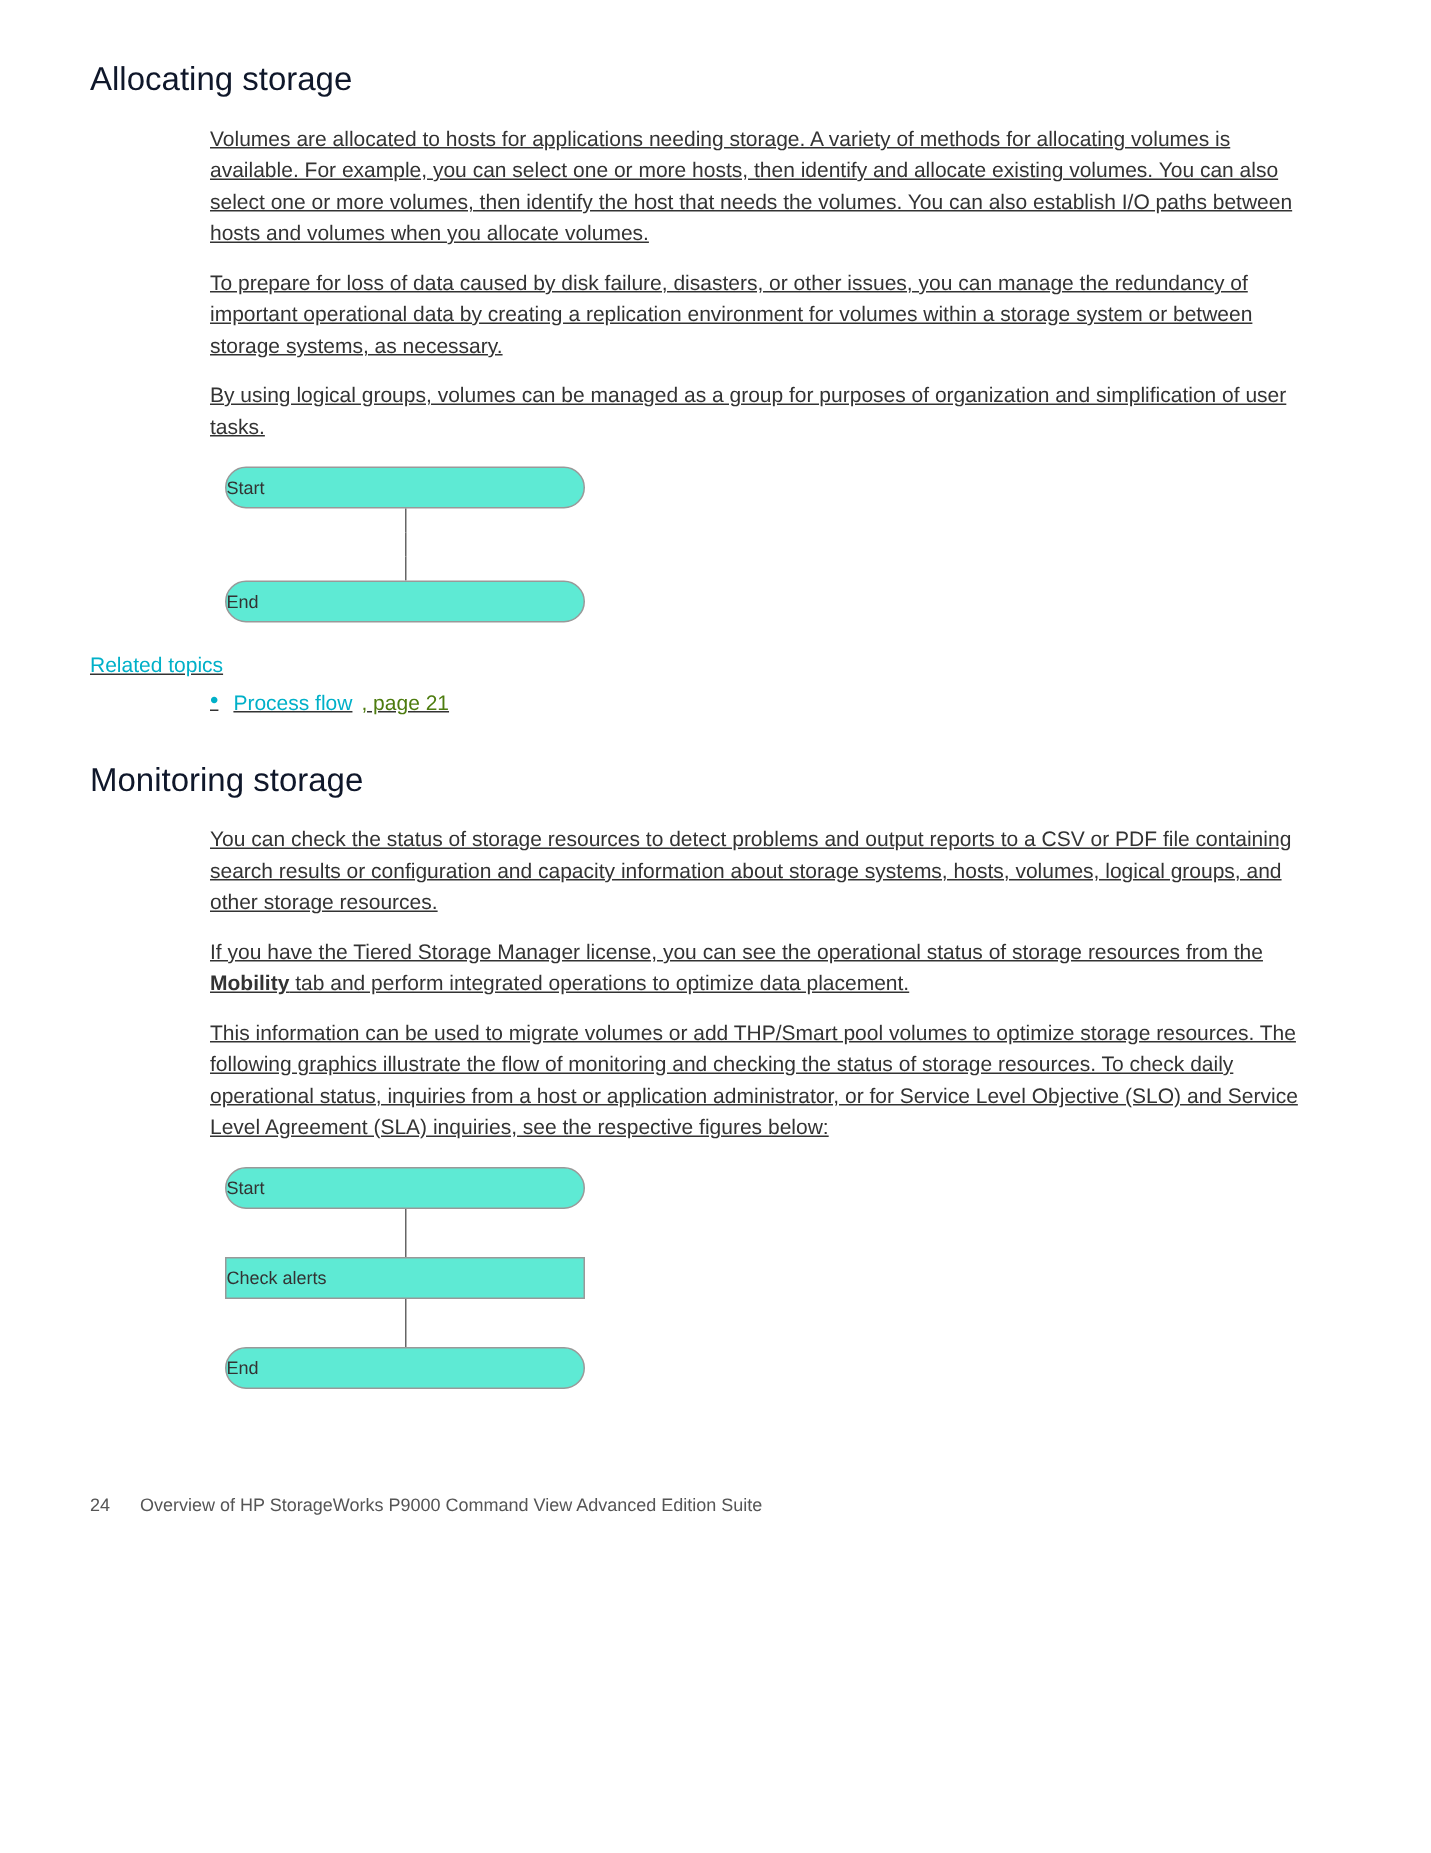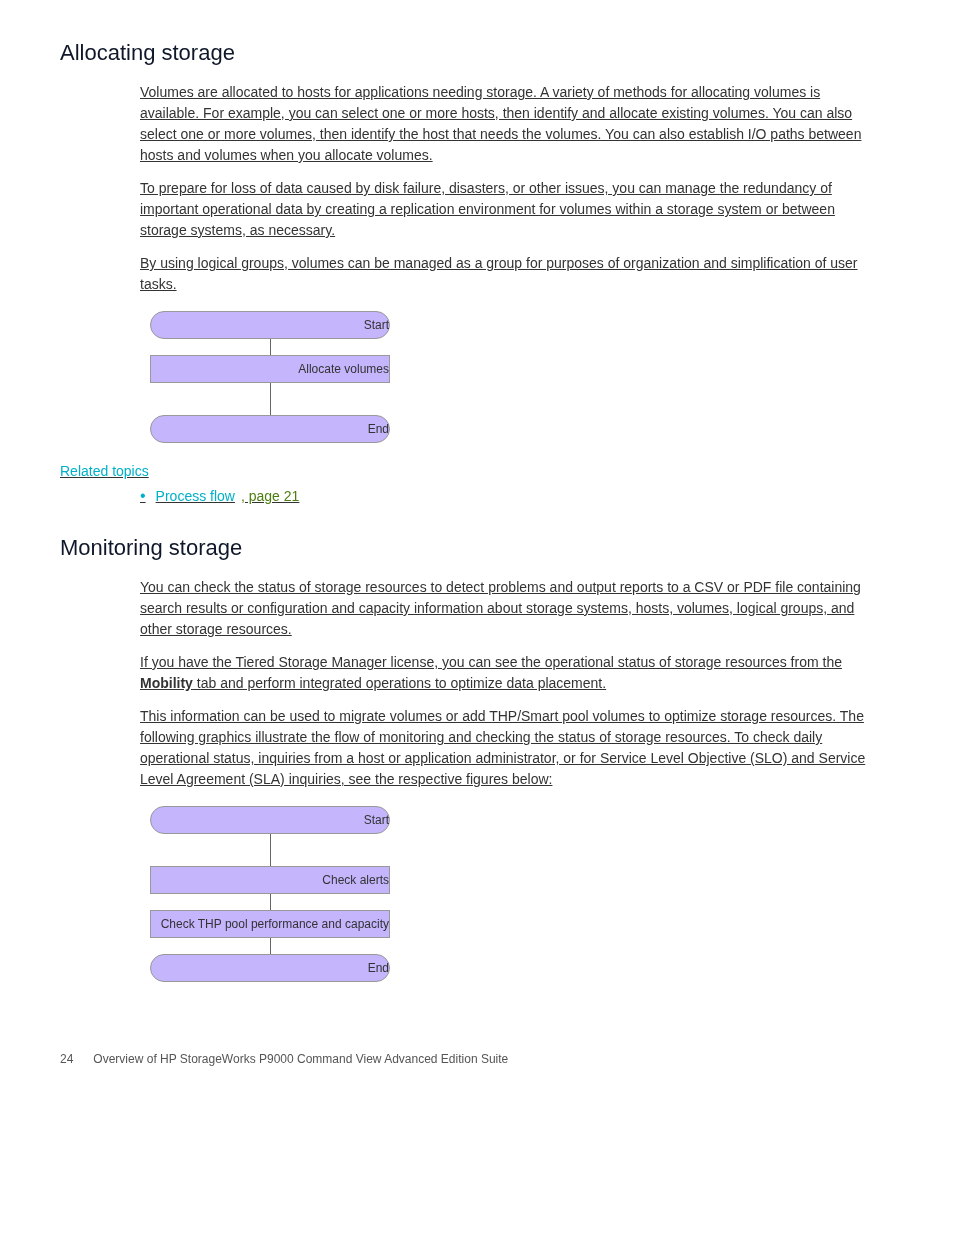--- a/index.html
+++ b/index.html
@@ -77,25 +77,25 @@
       margin-bottom: 20px;
       display: flex;
       flex-direction: column;
       align-items: center;
       width: 260px;
     }
 
     .flow-box {
       border: 1px solid #999999;
       padding: 6px 0;
-      text-align: right;
+      text-align: left;
       width: 240px;
       font-size: 12px;
       color: #333333;
-      background: #c4b5fd;
+      background: #5eead4;
     }
 
     .flow-box.rounded {
       border-radius: 20px;
     }
 
     .flow-arrow {
       width: 1px;
       height: 16px;
       background: #666666;
@@ -133,21 +133,20 @@
 
 <div class="content-block">
   <p class="paragraph">Volumes are allocated to hosts for applications needing storage. A variety of methods for allocating volumes is available. For example, you can select one or more hosts, then identify and allocate existing volumes. You can also select one or more volumes, then identify the host that needs the volumes. You can also establish I/O paths between hosts and volumes when you allocate volumes.</p>
   <p class="paragraph">To prepare for loss of data caused by disk failure, disasters, or other issues, you can manage the redundancy of important operational data by creating a replication environment for volumes within a storage system or between storage systems, as necessary.</p>
   <p class="paragraph">By using logical groups, volumes can be managed as a group for purposes of organization and simplification of user tasks.</p>
 </div>
 
 <div class="flowchart">
   <div class="flow-box rounded">Start</div>
   <div class="flow-arrow"></div>
-  <div class="flow-box">Allocate volumes</div>
   <div class="flow-arrow"></div>
   <div class="flow-arrow"></div>
   <div class="flow-box rounded">End</div>
 </div>
 
 <div class="related-topics-section">
   <h2 class="subsection-title">Related topics</h2>
   <ul>
     <li class="bullet-item">
       <span class="bullet-dot">•</span>
@@ -167,21 +166,20 @@
     </p>
     <p class="paragraph">This information can be used to migrate volumes or add THP/Smart pool volumes to optimize storage resources. The following graphics illustrate the flow of monitoring and checking the status of storage resources. To check daily operational status, inquiries from a host or application administrator, or for Service Level Objective (SLO) and Service Level Agreement (SLA) inquiries, see the respective figures below:</p>
   </div>
 
   <div class="flowchart">
     <div class="flow-box rounded">Start</div>
     <div class="flow-arrow"></div>
     <div class="flow-arrow"></div>
     <div class="flow-box">Check alerts</div>
     <div class="flow-arrow"></div>
-    <div class="flow-box">Check THP pool performance and capacity</div>
     <div class="flow-arrow"></div>
     <div class="flow-box rounded">End</div>
   </div>
 </div>
 
 <div class="footer">
   <span class="footer-page">24</span>
   <span>Overview of HP StorageWorks P9000 Command View Advanced Edition Suite</span>
 </div>
 

